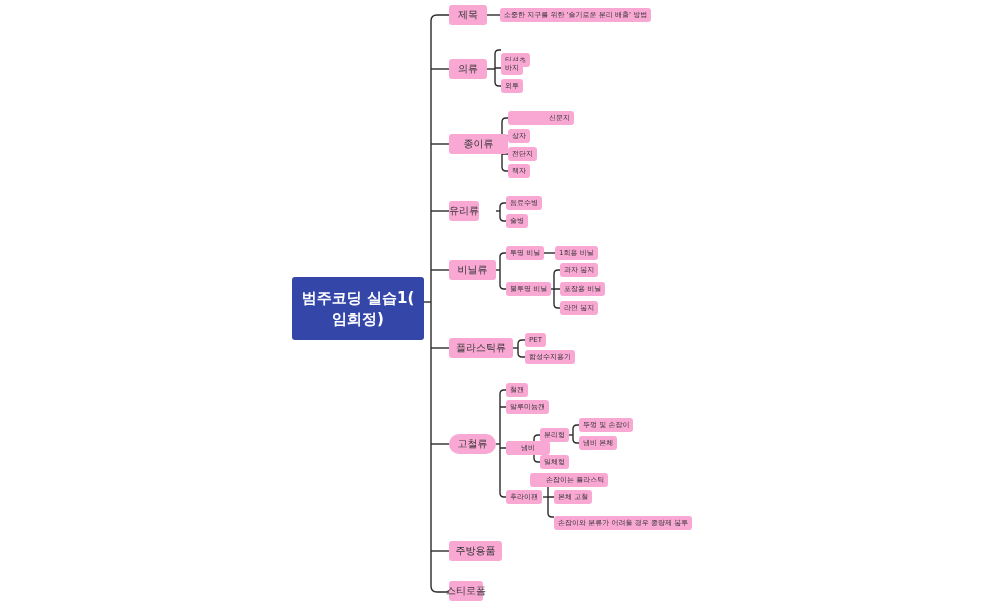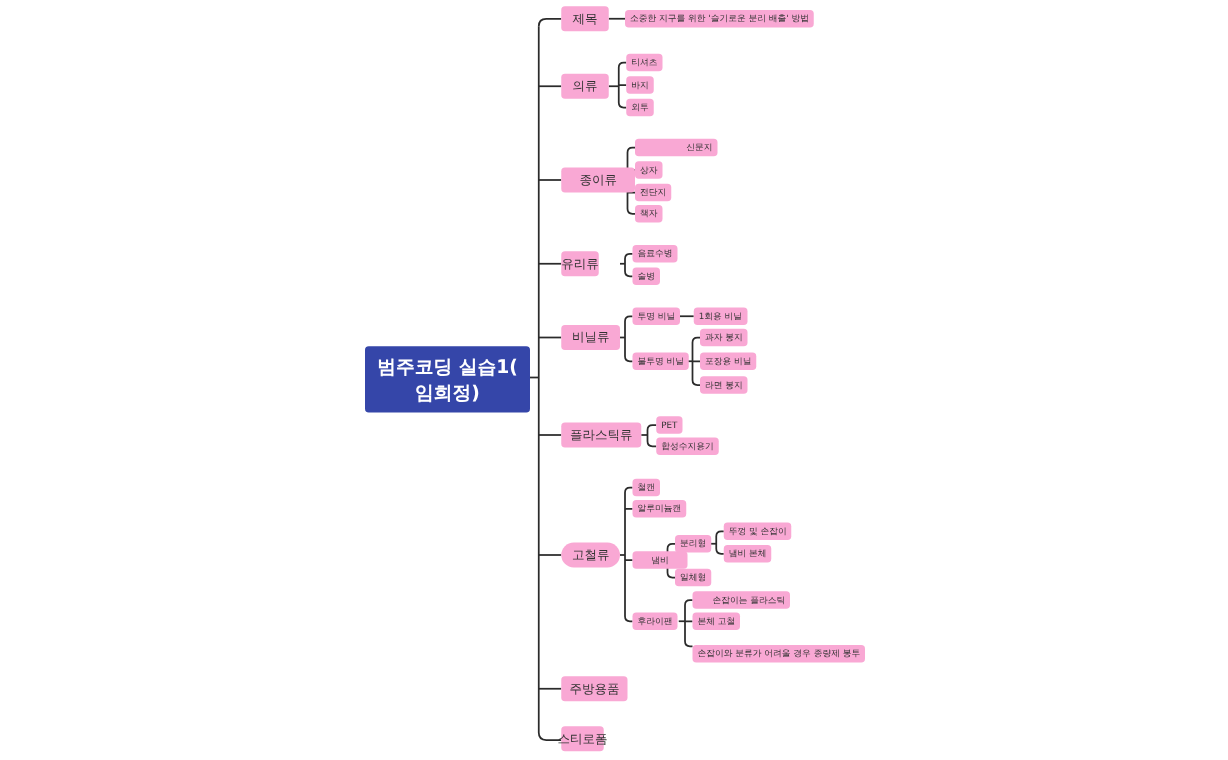--- a/index.html
+++ b/index.html
@@ -57,30 +57,30 @@
   <path d="M496 444 H500"></path>
   <path d="M500 394 Q500 390 504 390 H506 M500 394 V493 Q500 497 504 497 H506 M500 407 H506 M500 448 H506"></path>
   <path d="M529 448 H534"></path>
   <path d="M534 439 Q534 435 538 435 H540 M534 439 V458 Q534 462 538 462 H540"></path>
   <path d="M567 435 H573"></path>
   <path d="M573 429 Q573 425 577 425 H579 M573 429 V439 Q573 443 577 443 H579"></path>
   <path d="M543 497 H548"></path>
   <path d="M548 484 Q548 480 552 480 H554 M548 484 V513 Q548 517 552 517 H554 M548 497 H554"></path>
 </svg>
 
-<div class="node root" style="left:292px;top:277px;width:132px;height:53px;">
+<div class="node root" style="left:292px;top:277px;width:132px;height:63px;">
   <span>범주코딩 실습1(</span>
   <span>임희정)</span>
 </div>
 
 <div class="node l1" style="left:449px;top:5px;width:38px;">제목</div>
 <div class="node l2" style="left:500px;top:8px;">소중한 지구를 위한 '슬기로운 분리 배출' 방법</div>
 
 <div class="node l1" style="left:449px;top:59px;width:38px;">의류</div>
-<div class="node l2" style="left:501px;top:43px;">티셔츠</div>
+<div class="node l2" style="left:501px;top:53px;">티셔츠</div>
 <div class="node l2" style="left:501px;top:61px;">바지</div>
 <div class="node l2" style="left:501px;top:79px;">외투</div>
 
 <div class="node l1" style="left:449px;top:134px;width:59px;">종이류</div>
 <div class="node l2" style="left:508px;top:111px;padding-left:41px;">신문지</div>
 <div class="node l2" style="left:508px;top:129px;">상자</div>
 <div class="node l2" style="left:508px;top:147px;">전단지</div>
 <div class="node l2" style="left:508px;top:164px;">책자</div>
 
 <div class="node l1" style="left:449px;top:201px;width:30px;">유리류</div>
@@ -101,21 +101,21 @@
 
 <div class="node l1" style="left:449px;top:434px;width:47px;border-radius:10px;">고철류</div>
 <div class="node l2" style="left:506px;top:383px;">철캔</div>
 <div class="node l2" style="left:506px;top:400px;">알루미늄캔</div>
 <div class="node l2" style="left:506px;top:441px;width:44px;">냄비</div>
 <div class="node l2" style="left:540px;top:428px;">분리형</div>
 <div class="node l2" style="left:579px;top:418px;">뚜껑 및 손잡이</div>
 <div class="node l2" style="left:579px;top:436px;">냄비 본체</div>
 <div class="node l2" style="left:540px;top:455px;">일체형</div>
 <div class="node l2" style="left:506px;top:490px;">후라이팬</div>
-<div class="node l2" style="left:554px;top:473px;padding-left:16px;">손잡이는 플라스틱</div>
+<div class="node l2" style="left:530px;top:473px;padding-left:16px;">손잡이는 플라스틱</div>
 <div class="node l2" style="left:554px;top:490px;">본체 고철</div>
 <div class="node l2" style="left:554px;top:516px;">손잡이와 분류가 어려울 경우  종량제 봉투</div>
 
 <div class="node l1" style="left:449px;top:541px;width:53px;">주방용품</div>
 
 <div class="node l1" style="left:449px;top:581px;width:34px;">스티로폼</div>
 
 </div>
 
 </body></html>

